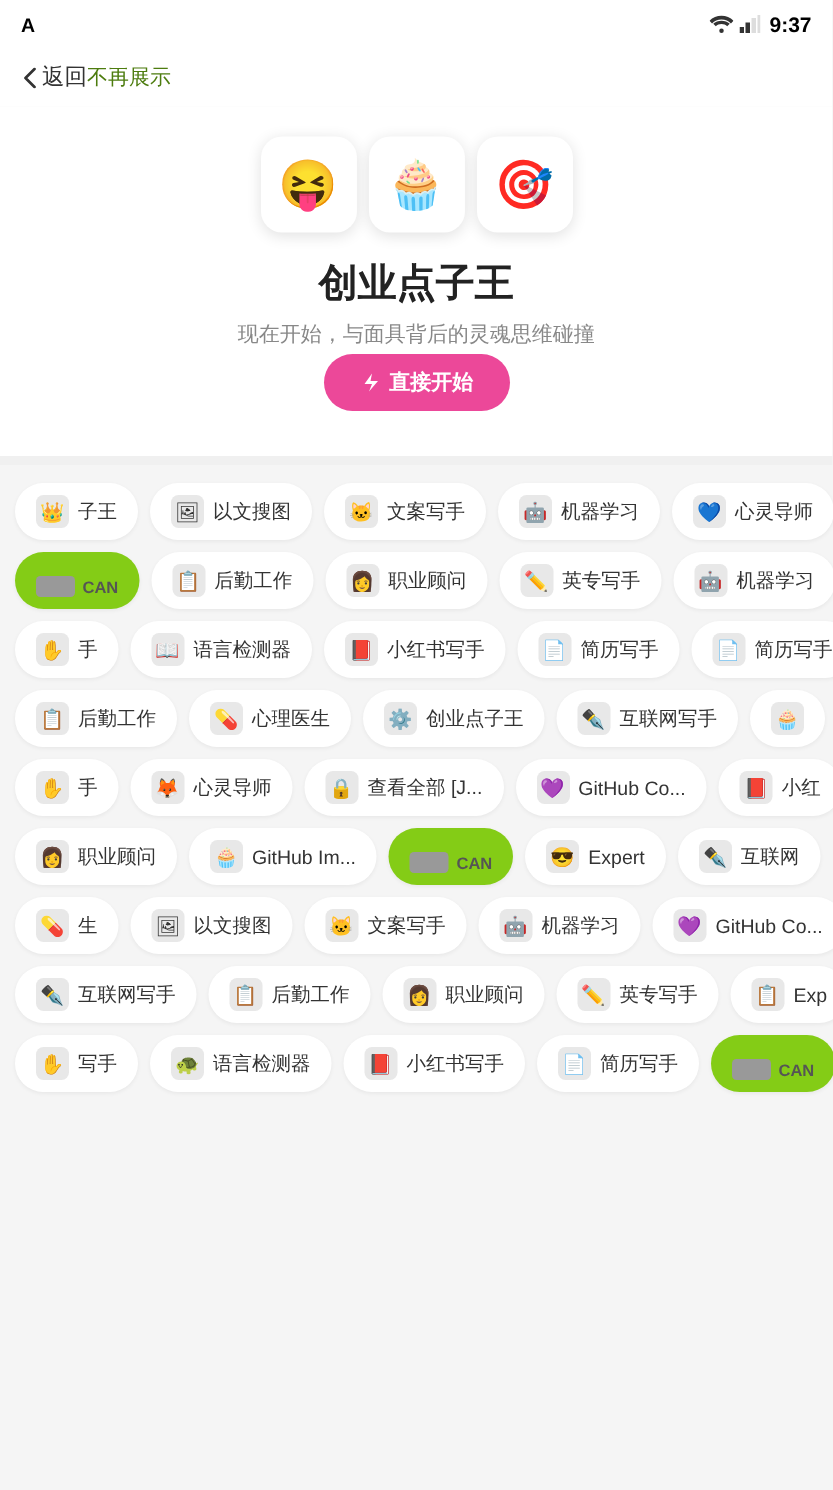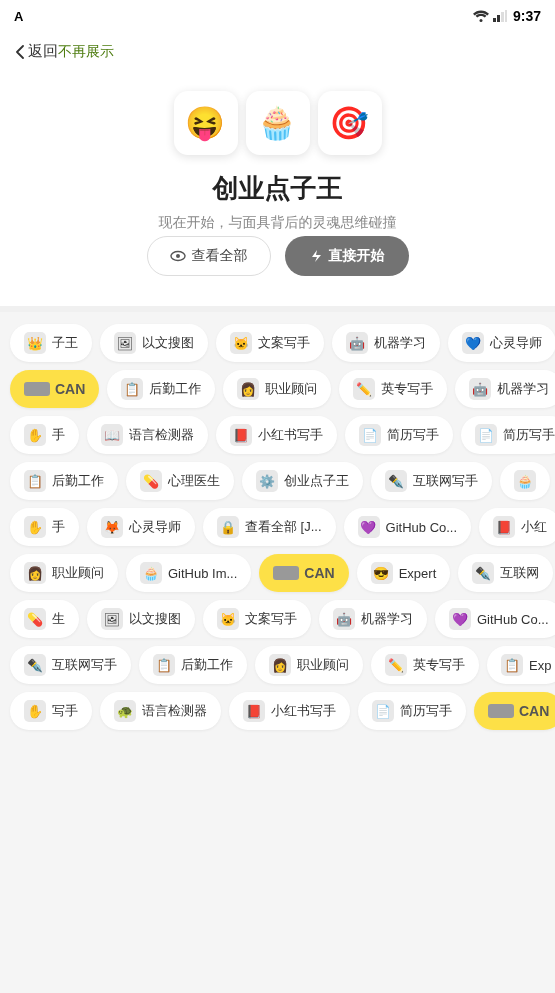--- a/index.html
+++ b/index.html
@@ -82,21 +82,21 @@
       border-radius: 24px;
       background: #fff;
       color: #444;
       font-size: 14px;
       cursor: pointer;
     }
     .btn-start {
       display: flex; align-items: center; gap: 6px;
       padding: 10px 24px;
       border-radius: 24px;
-      background: #737373;
+      background: #ec4899;
       color: #fff;
       font-size: 14px;
       font-weight: 600;
       border: none;
       cursor: pointer;
     }
 
     
     .cards-area {
       background: #f5f5f5;
@@ -127,27 +127,27 @@
       flex-shrink: 0;
       cursor: pointer;
       box-shadow: 0 1px 3px rgba(0,0,0,0.06);
     }
     .card-item .card-icon {
       font-size: 16px;
       width: 20px; height: 20px;
       display: flex; align-items: center; justify-content: center;
     }
     .card-can {
-      background: #fde047;
+      background: #84cc16;
       border-radius: 20px;
       padding: 8px 14px;
-      font-size: 14px;
+      font-size: 11px;
       font-weight: 600;
       color: #555;
-      display: inline-flex; align-items: center; justify-content: center;
+      display: inline-flex; align-items: flex-end; justify-content: center;
       flex-shrink: 0;
       min-width: 52px;
       box-shadow: 0 1px 3px rgba(0,0,0,0.06);
     }
 
     
     .divider { height: 6px; background: #f0f0f0; }
 
   </style>
 </head>
@@ -189,27 +189,20 @@
 
 <div class="hero">
   <div class="emoji-cards">
     <div class="emoji-card">😝</div>
     <div class="emoji-card">🧁</div>
     <div class="emoji-card">🎯</div>
   </div>
   <div class="hero-title">创业点子王</div>
   <div class="hero-subtitle">现在开始，与面具背后的灵魂思维碰撞</div>
   <div class="hero-btns">
-    <button class="btn-view-all">
-      <svg width="16" height="16" viewBox="0 0 16 16">
-        <ellipse cx="8" cy="8" rx="7" ry="4.5" stroke="#555" stroke-width="1.4" fill="none"></ellipse>
-        <circle cx="8" cy="8" r="2" fill="#555"></circle>
-      </svg>
-      <span>查看全部</span>
-    </button>
     <button class="btn-start">
       <svg width="14" height="14" viewBox="0 0 14 14">
         <path d="M8 1L3 8h5l-2 5 6-7H7z" fill="#fff"></path>
       </svg>
       <span>直接开始</span>
     </button>
   </div>
 </div>
 
 <div class="divider"></div>

